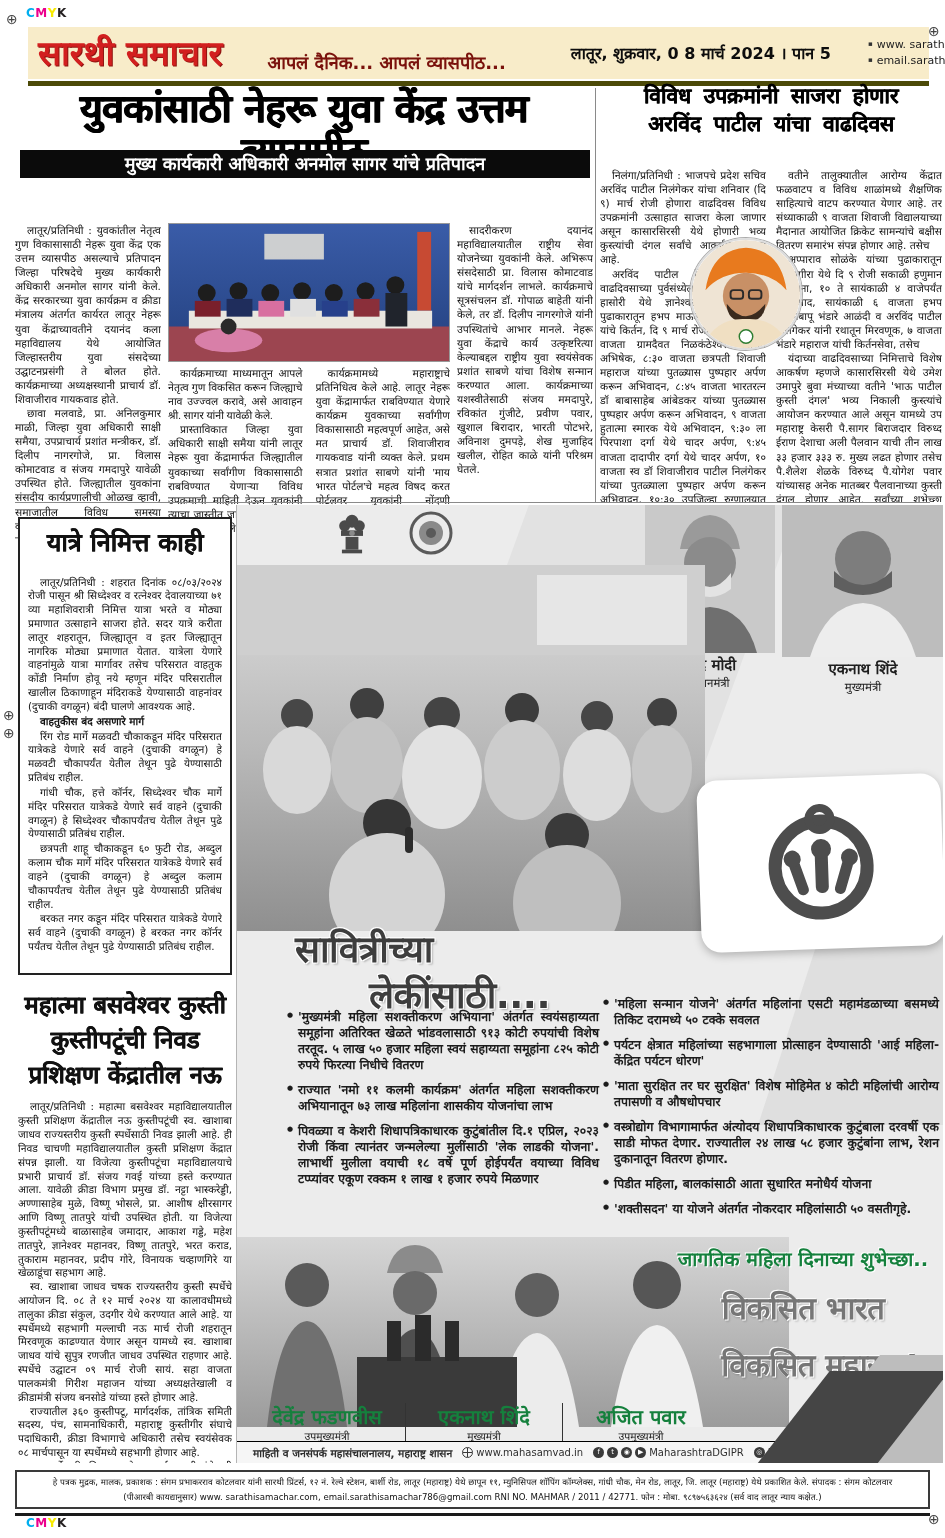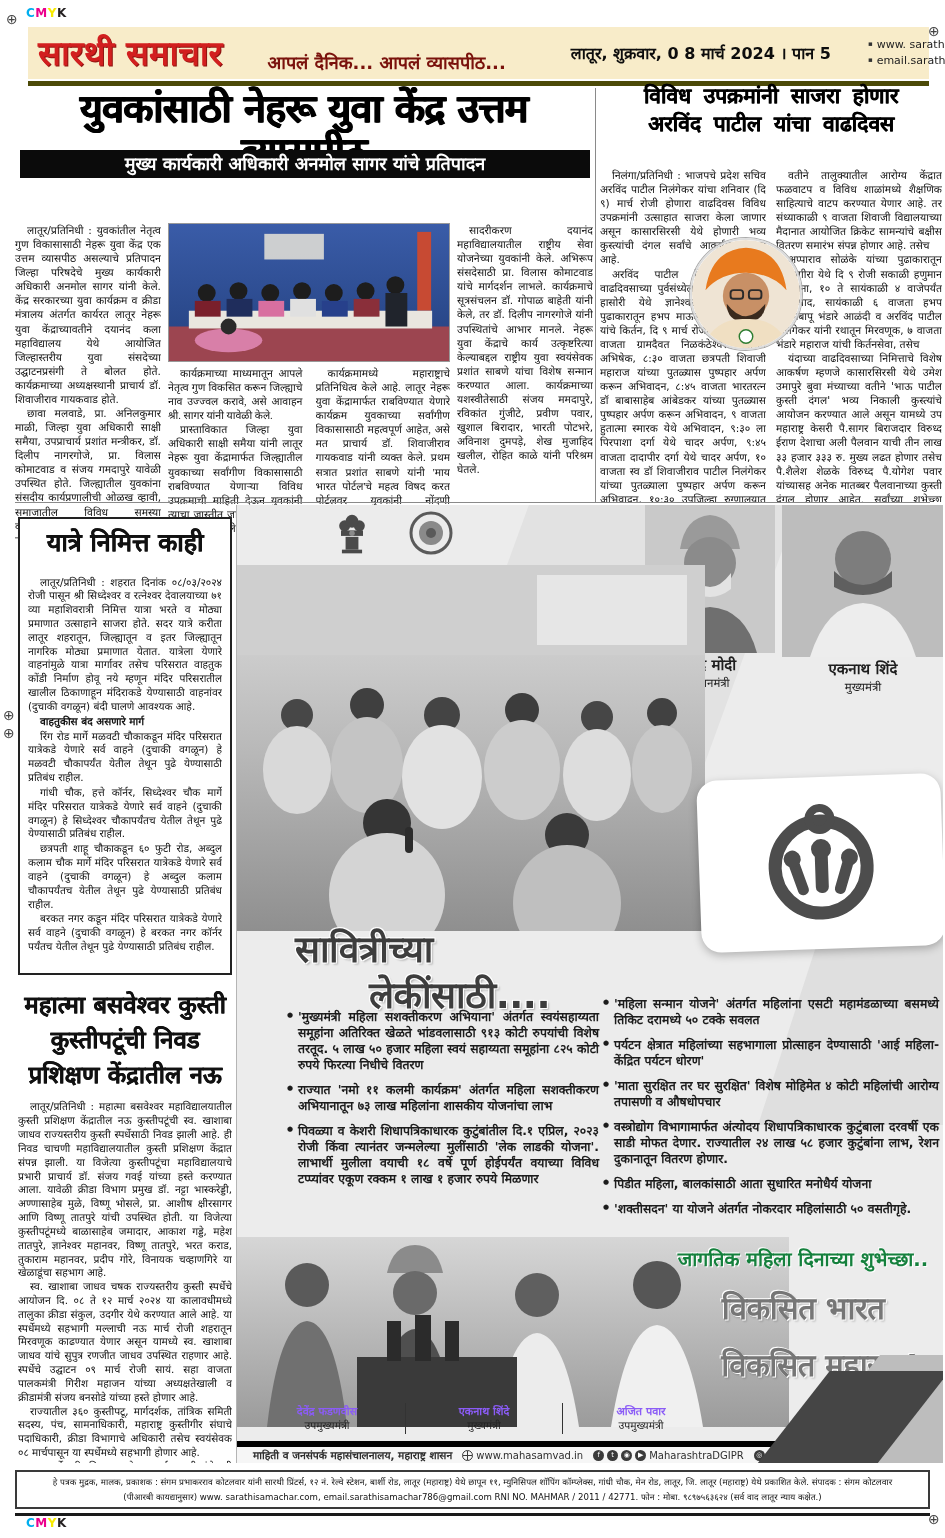--- a/index.html
+++ b/index.html
@@ -97,25 +97,25 @@
   .greet { font-size:19.5px; font-weight:bold; color:#15803d;
     text-shadow:-1px -1px 0 #fff,1px 1px 0 #fff; }
   .slogan { font-size:31px; font-weight:bold; color:#767676; line-height:1.3; letter-spacing:-.5px;
     text-shadow:-1px -1px 0 #fff,1px 1px 0 #fff,2px 2px 2px rgba(0,0,0,.2);margin-top:17px; }
   .slogan.s1 { margin-top:16px; }
   .slogan.s2 { margin-left:34px; }
 
   .names-row { position:absolute; left:12px; top:898px; width:470px; display:flex; }
   .names-row .nm-item { flex:1; text-align:center; padding:2px 0; }
   .names-row .nm-item + .nm-item { border-left:1.5px solid #333; }
-  .nm-item .nm { font-size:11px; font-weight:bold; color:#8b5cf6; line-height:1.2; }
+  .nm-item .nm { font-size:20px; font-weight:bold; color:#15803d; line-height:1.2; }
   .nm-item .tt { font-size:10.5px; color:#222; }
 
   .ad-footbar { position:absolute; left:0; top:936px; width:707px; height:22px; background:#f6f6f6;
-    border-top:6px solid #000000; display:flex; align-items:center; gap:10px; padding-left:16px;
+    border-top:1px solid #000000; display:flex; align-items:center; gap:10px; padding-left:16px;
     font-size:10px; color:#2e2e2e; }
   .ad-footbar .dept { font-weight:bold; font-size:10.5px; }
   .soc { display:inline-flex; gap:3px; align-items:center; }
   .soc .ic { width:11px; height:11px; border-radius:50%; background:#3a3a3a; color:#fff;
     font-size:7px; line-height:11px; text-align:center; display:inline-block; }
   .globe { width:11px; height:11px; border:1.2px solid #3a3a3a; border-radius:50%;
     display:inline-block; position:relative; }
   .globe::before { content:""; position:absolute; left:4px; top:0; width:1px; height:9px; background:#3a3a3a; }
   .globe::after { content:""; position:absolute; left:0; top:4px; width:9px; height:1px; background:#3a3a3a; }
 

